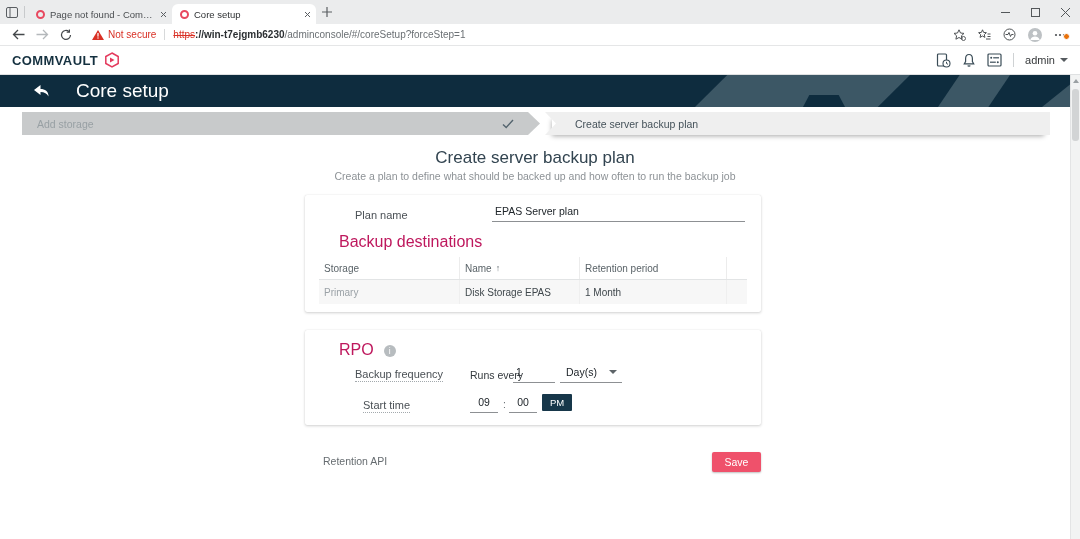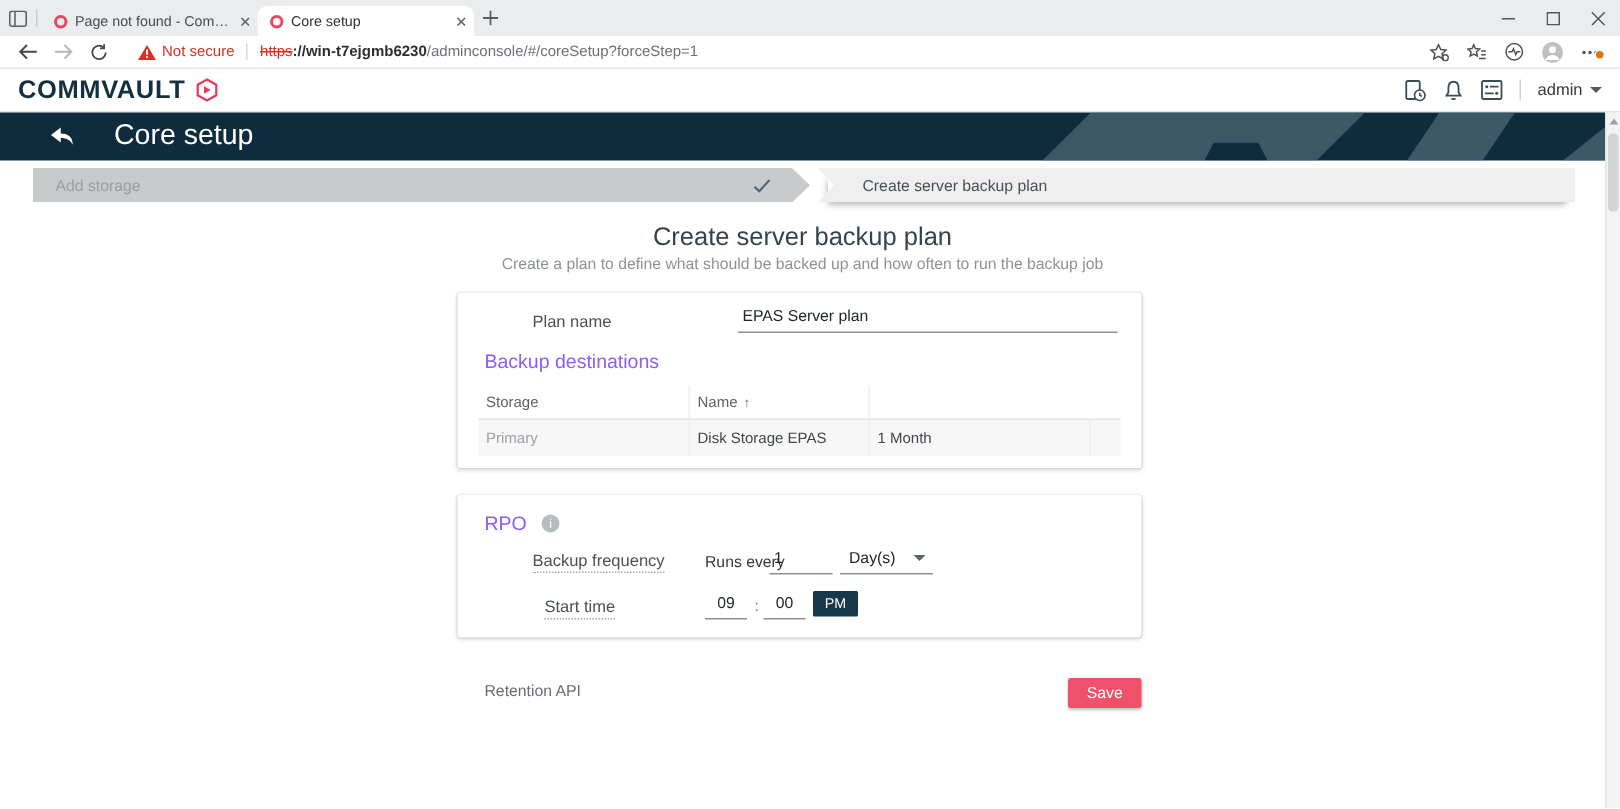--- a/index.html
+++ b/index.html
@@ -29,21 +29,21 @@
   .url-divider { width:1px; height:11px; background:#d7d9da; margin-right:8px; }
   .url-scheme { color:#d93025; text-decoration:line-through; }
   .url-host { color:#2b2f32; font-weight:bold; }
   .url-path { color:#6b7074; }
   .nav-right { display:flex; align-items:center; gap:12px; padding-right:8px; }
   .menu-wrap { position:relative; }
   .menu-badge { position:absolute; right:-4px; bottom:-3px; width:7px; height:7px; background:#e8710a; border-radius:50%; border:1px solid #fff; }
 
   
   .appheader { position:absolute; top:46px; left:0; right:0; height:29px; background:#fff; border-bottom:1px solid #dfe1e2; display:flex; align-items:center; padding:0 12px; }
-  .brand { font-size:17px; font-weight:bold; color:#14303f; letter-spacing:.4px; }
+  .brand { font-size:13px; font-weight:bold; color:#14303f; letter-spacing:.4px; }
   .brand-logo { margin-left:6px; }
   .hdr-right { margin-left:auto; display:flex; align-items:center; gap:11px; }
   .hdr-divider { width:1px; height:14px; background:#cfd2d4; }
   .user-menu { display:flex; align-items:center; gap:5px; font-size:11px; color:#36393b; }
   .caret-down { width:0; height:0; border-left:4px solid transparent; border-right:4px solid transparent; border-top:4px solid #555a5e; }
 
   
   .banner { position:absolute; top:75px; left:0; right:10px; height:32px; background:#0e2c3e; overflow:hidden; }
   .banner-pattern { position:absolute; top:0; height:32px; background:#3c5765; }
   .bp1 { left:695px; width:215px; clip-path:polygon(15% 0,100% 0,85% 100%,0 100%); }
@@ -70,21 +70,21 @@
   .main-subtitle { position:absolute; top:170px; left:0; width:1070px; text-align:center; font-size:10.5px; color:#8d9296; }
 
   .card { position:absolute; left:305px; width:456px; background:#fff; border-radius:2px;
           box-shadow:0 1px 3px rgba(0,0,0,.18), 0 0 1px rgba(0,0,0,.12); }
   .card1 { top:195px; height:117px; }
   .card2 { top:330px; height:95px; }
 
   .field-label { position:absolute; font-size:11px; color:#4a5055;margin-left:32px; }
   .tip-label { border-bottom:1px dotted #a3a9ad; padding-bottom:1px; }
   .underline-input { position:absolute; border-bottom:1px solid #8d9093; font-size:10.5px; color:#20262b; padding:0 0 4px 3px; }
-  .section-h { position:absolute; left:18px; font-size:13px; color:#8b5cf6; }
+  .section-h { position:absolute; left:34px; font-size:16px; color:#be185d; }
 
   .dest-table { position:absolute; left:14px; top:62px; width:428px; font-size:10px; }
   .t-head, .t-row { display:grid; grid-template-columns:141px 120px 147px 20px; }
   .t-head { height:23px; border-bottom:1px solid #e2e4e5; color:#5a6368; }
   .t-head > div { display:flex; align-items:center; padding-left:5px; border-right:1px solid #ececec; }
   .t-head > div:last-child { border-right:none; }
   .t-row { height:24px; background:#f7f7f7; color:#3f474c; }
   .t-row > div { display:flex; align-items:center; padding-left:5px; border-right:1px solid #efefef; }
   .t-row > div:last-child { border-right:none; }
   .cell-muted { color:#9ba2a7; }
@@ -315,20 +315,23 @@
 
   <div class="dest-table">
     <div class="t-head">
       <div>
         <span>Storage</span>
       </div>
       <div>
         <span>Name</span>
         <span class="sort-arrow">↑</span>
       </div>
+      <div>
+        <span>Retention period</span>
+      </div>
       <div></div>
     </div>
     <div class="t-row">
       <div class="cell-muted">Primary</div>
       <div>Disk Storage EPAS</div>
       <div>1 Month</div>
       <div></div>
     </div>
   </div>
 </div>

